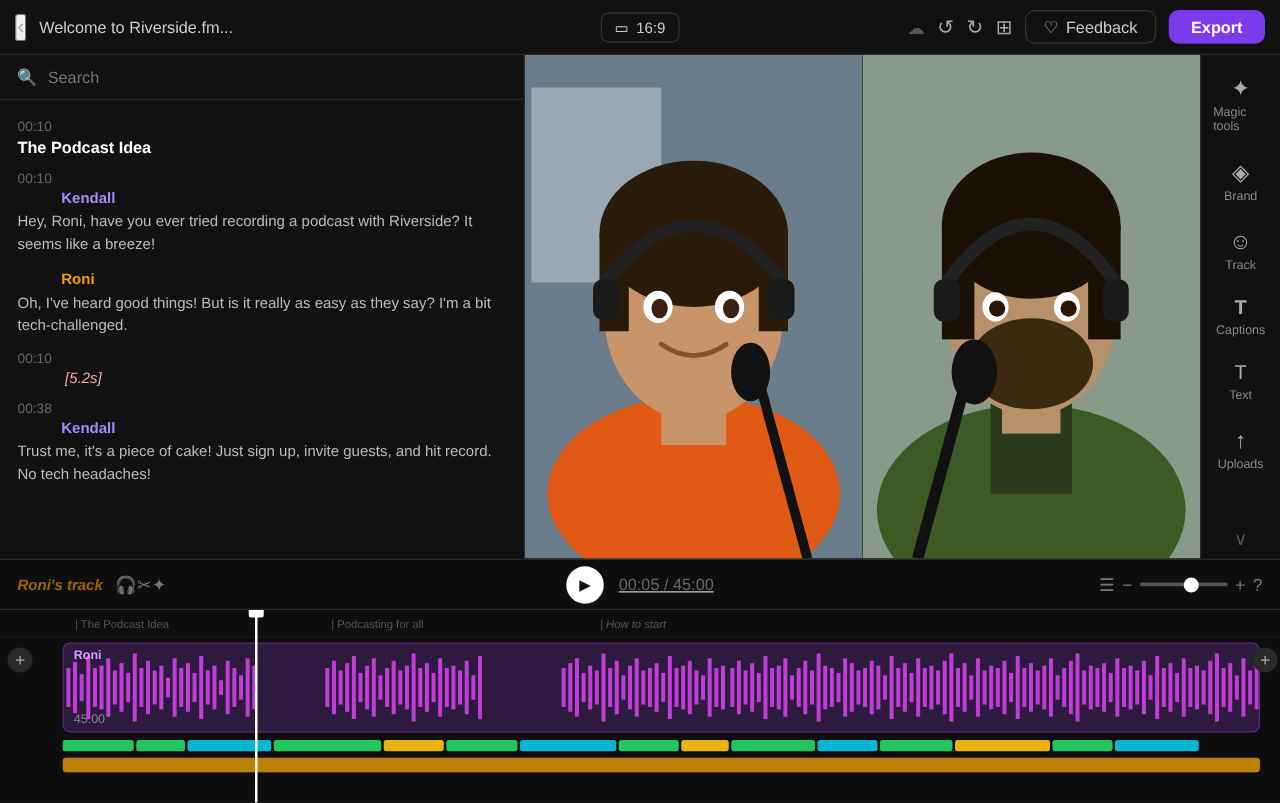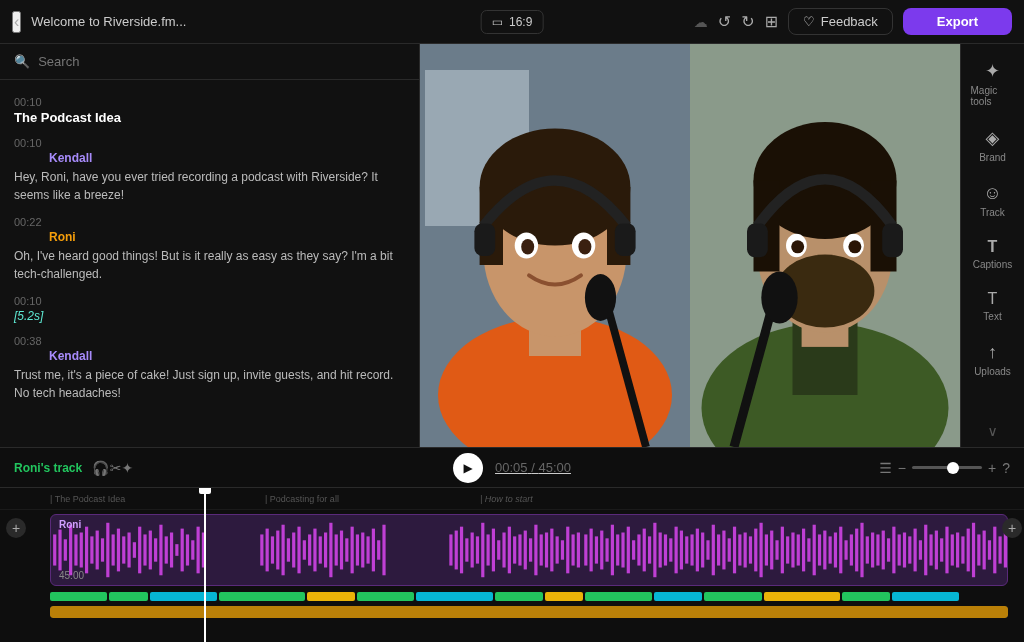--- a/index.html
+++ b/index.html
@@ -11,57 +11,57 @@
       background: #111; border-bottom: 1px solid #2a2a2a; padding: 0 12px; gap: 10px; flex-shrink: 0;
     }
     .topbar-back { color: #aaa; font-size: 16px; cursor: pointer; }
     .topbar-title { font-size: 13px; color: #ccc; flex: 1; white-space: nowrap; }
     .topbar-cloud { color: #555; font-size: 14px; }
     .topbar-center { display: flex; align-items: center; gap: 8px; position: absolute; left: 50%; transform: translateX(-50%); }
     .topbar-aspect { display: flex; align-items: center; gap: 6px; border: 1px solid #333; border-radius: 6px; padding: 4px 10px; font-size: 12px; color: #ccc; }
     .topbar-right { display: flex; align-items: center; gap: 10px; }
     .topbar-icon-btn { background: none; border: none; color: #aaa; cursor: pointer; font-size: 16px; }
     .feedback-btn { display: flex; align-items: center; gap: 6px; background: none; border: 1px solid #333; border-radius: 8px; color: #ccc; padding: 5px 14px; font-size: 13px; cursor: pointer; }
-    .export-btn { background: #7c3aed; color: #fff; border: none; border-radius: 8px; padding: 6px 34px; font-size: 13px; font-weight: 600; cursor: pointer; }
+    .export-btn { background: #7c3aed; color: #fff; border: none; border-radius: 8px; padding: 6px 18px; font-size: 13px; font-weight: 600; cursor: pointer; }
 
     
     .main { display: flex; flex: 1; overflow: hidden; }
 
     
     .transcript { width: 420px; flex-shrink: 0; background: #111; border-right: 1px solid #2a2a2a; display: flex; flex-direction: column; overflow: hidden; }
     .search-bar { display: flex; align-items: center; gap: 8px; padding: 10px 14px; border-bottom: 1px solid #2a2a2a; }
     .search-bar input { background: none; border: none; outline: none; color: #f9a8d4; font-size: 13px; flex: 1; }
     .search-bar .search-icon { color: #555; font-size: 13px; }
     .transcript-content { flex: 1; overflow-y: auto; padding: 10px 0; }
     .transcript-block { padding: 6px 14px; }
     .transcript-time { font-size: 11px; color: #666; margin-bottom: 2px; }
     .transcript-speaker { font-size: 12px; font-weight: 600; margin-bottom: 3px; margin-left: 35px; }
     .transcript-speaker.kendall { color: #a78bfa; }
     .transcript-speaker.roni { color: #f59e0b; }
     .transcript-text { font-size: 12px; color: #bbb; line-height: 1.5; }
     .transcript-title { font-size: 13px; font-weight: 700; color: #fff; }
-    .transcript-gap { font-size: 12px; color: #5eead4; font-style: italic; }
+    .transcript-gap { font-size: 12px; color: #fca5a5; font-style: italic; margin-left: 38px; }
 
     
     .video-panel { flex: 1; background: #0d0d0d; display: flex; align-items: center; justify-content: center; position: relative; overflow: hidden; }
     .video-frame { width: 100%; height: 100%; display: flex; position: relative; }
     .video-half { flex: 1; position: relative; overflow: hidden; }
     .video-left { background: linear-gradient(135deg, #3a3030 0%, #2a2020 100%); display: flex; align-items: center; justify-content: center; }
     .video-right { background: linear-gradient(135deg, #2a3020 0%, #1a2015 100%); display: flex; align-items: center; justify-content: center; }
 
     
     .right-sidebar { width: 64px; background: #111; border-left: 1px solid #2a2a2a; display: flex; flex-direction: column; align-items: center; padding-top: 8px; gap: 4px; flex-shrink: 0; }
     .sidebar-item { display: flex; flex-direction: column; align-items: center; padding: 8px 6px; gap: 3px; cursor: pointer; border-radius: 8px; width: 56px; }
     .sidebar-item .icon { font-size: 18px; color: #aaa; }
     .sidebar-item .label { font-size: 10px; color: #888; }
     .sidebar-chevron { margin-top: auto; margin-bottom: 8px; color: #555; font-size: 14px; cursor: pointer; }
 
     
     .timeline { height: 195px; background: #0e0e0e; border-top: 1px solid #2a2a2a; flex-shrink: 0; }
-    .track-label { font-size: 12px; color: #22c55e; font-weight: 600; }
+    .track-label { font-size: 12px; color: #a16207; font-weight: 600; font-style: italic; }
     .timeline-icon-btn { background: none; border: none; color: #777; cursor: pointer; font-size: 14px; }
     .play-btn { width: 30px; height: 30px; border-radius: 50%; background: #fff; border: none; cursor: pointer; display: flex; align-items: center; justify-content: center; color: #111; font-size: 12px; }
     .time-display { font-size: 13px; color: #ccc; font-variant-numeric: tabular-nums; text-decoration: underline; }
     .time-display span { color: #666; }
     .tl-icon-btn { background: none; border: none; color: #777; cursor: pointer; font-size: 14px; }
     .zoom-slider { -webkit-appearance: none; width: 70px; height: 3px; background: #555; border-radius: 2px; outline: none; }
     .zoom-slider::-webkit-slider-thumb { -webkit-appearance: none; width: 12px; height: 12px; border-radius: 50%; background: #fff; cursor: pointer; }
 
     
     .track-area { position: relative; overflow: hidden; height: calc(195px - 40px); }
@@ -114,21 +114,20 @@
         <div class="transcript-title">The Podcast Idea</div>
       </div>
 
       <div class="transcript-block">
         <div class="transcript-time">00:10</div>
         <div class="transcript-speaker kendall">Kendall</div>
         <div class="transcript-text">Hey, Roni, have you ever tried recording a podcast with Riverside? It seems like a breeze!</div>
       </div>
 
       <div class="transcript-block">
-        <div class="transcript-time">00:22</div>
         <div class="transcript-speaker roni">Roni</div>
         <div class="transcript-text">Oh, I've heard good things! But is it really as easy as they say? I'm a bit tech-challenged.</div>
       </div>
 
       <div class="transcript-block">
         <div class="transcript-time">00:10</div>
         <div class="transcript-gap">[5.2s]</div>
       </div>
 
       <div class="transcript-block">
@@ -262,21 +261,21 @@
       <button class="tl-icon-btn">−</button>
       <input type="range" class="zoom-slider" value="60" min="0" max="100" style="">
       <button class="tl-icon-btn">+</button>
       <button class="tl-icon-btn">?</button>
     </div>
   </div>
 
   <div class="track-area" style="position:relative;">
 
     <div style="position:relative;height:22px;background:#0e0e0e;border-bottom:1px solid #1a1a1a;padding-left:50px;display:flex;align-items:center;">
-      <span style="position:absolute;left:50px;font-size:9px;color:#555;">| The Podcast Idea</span>
+      <span style="position:absolute;left:60px;font-size:9px;color:#555;">| The Podcast Idea</span>
       <span style="position:absolute;left:265px;font-size:9px;color:#555;">| Podcasting for all</span>
       <span style="position:absolute;left:480px;font-size:9px;color:#555;font-style:italic;">| How to start</span>
       <span style="position:absolute;left:695px;font-size:9px;color:#555;margin-top:39px;">| Just use Riverside</span>
     </div>
 
     <div style="position:relative;padding-left:50px;padding-right:16px;padding-top:4px;display:flex;flex-direction:column;gap:4px;">
 
       <button class="add-track-btn" style="position:absolute;left:6px;top:8px;width:20px;height:20px;border-radius:50%;background:#2a2a2a;border:none;color:#aaa;cursor:pointer;font-size:14px;">+</button>
 
       <div class="audio-track" style="height:72px;background:#2d1a3e;border-radius:6px;position:relative;overflow:hidden;border:1px solid #5a2a7a;">

